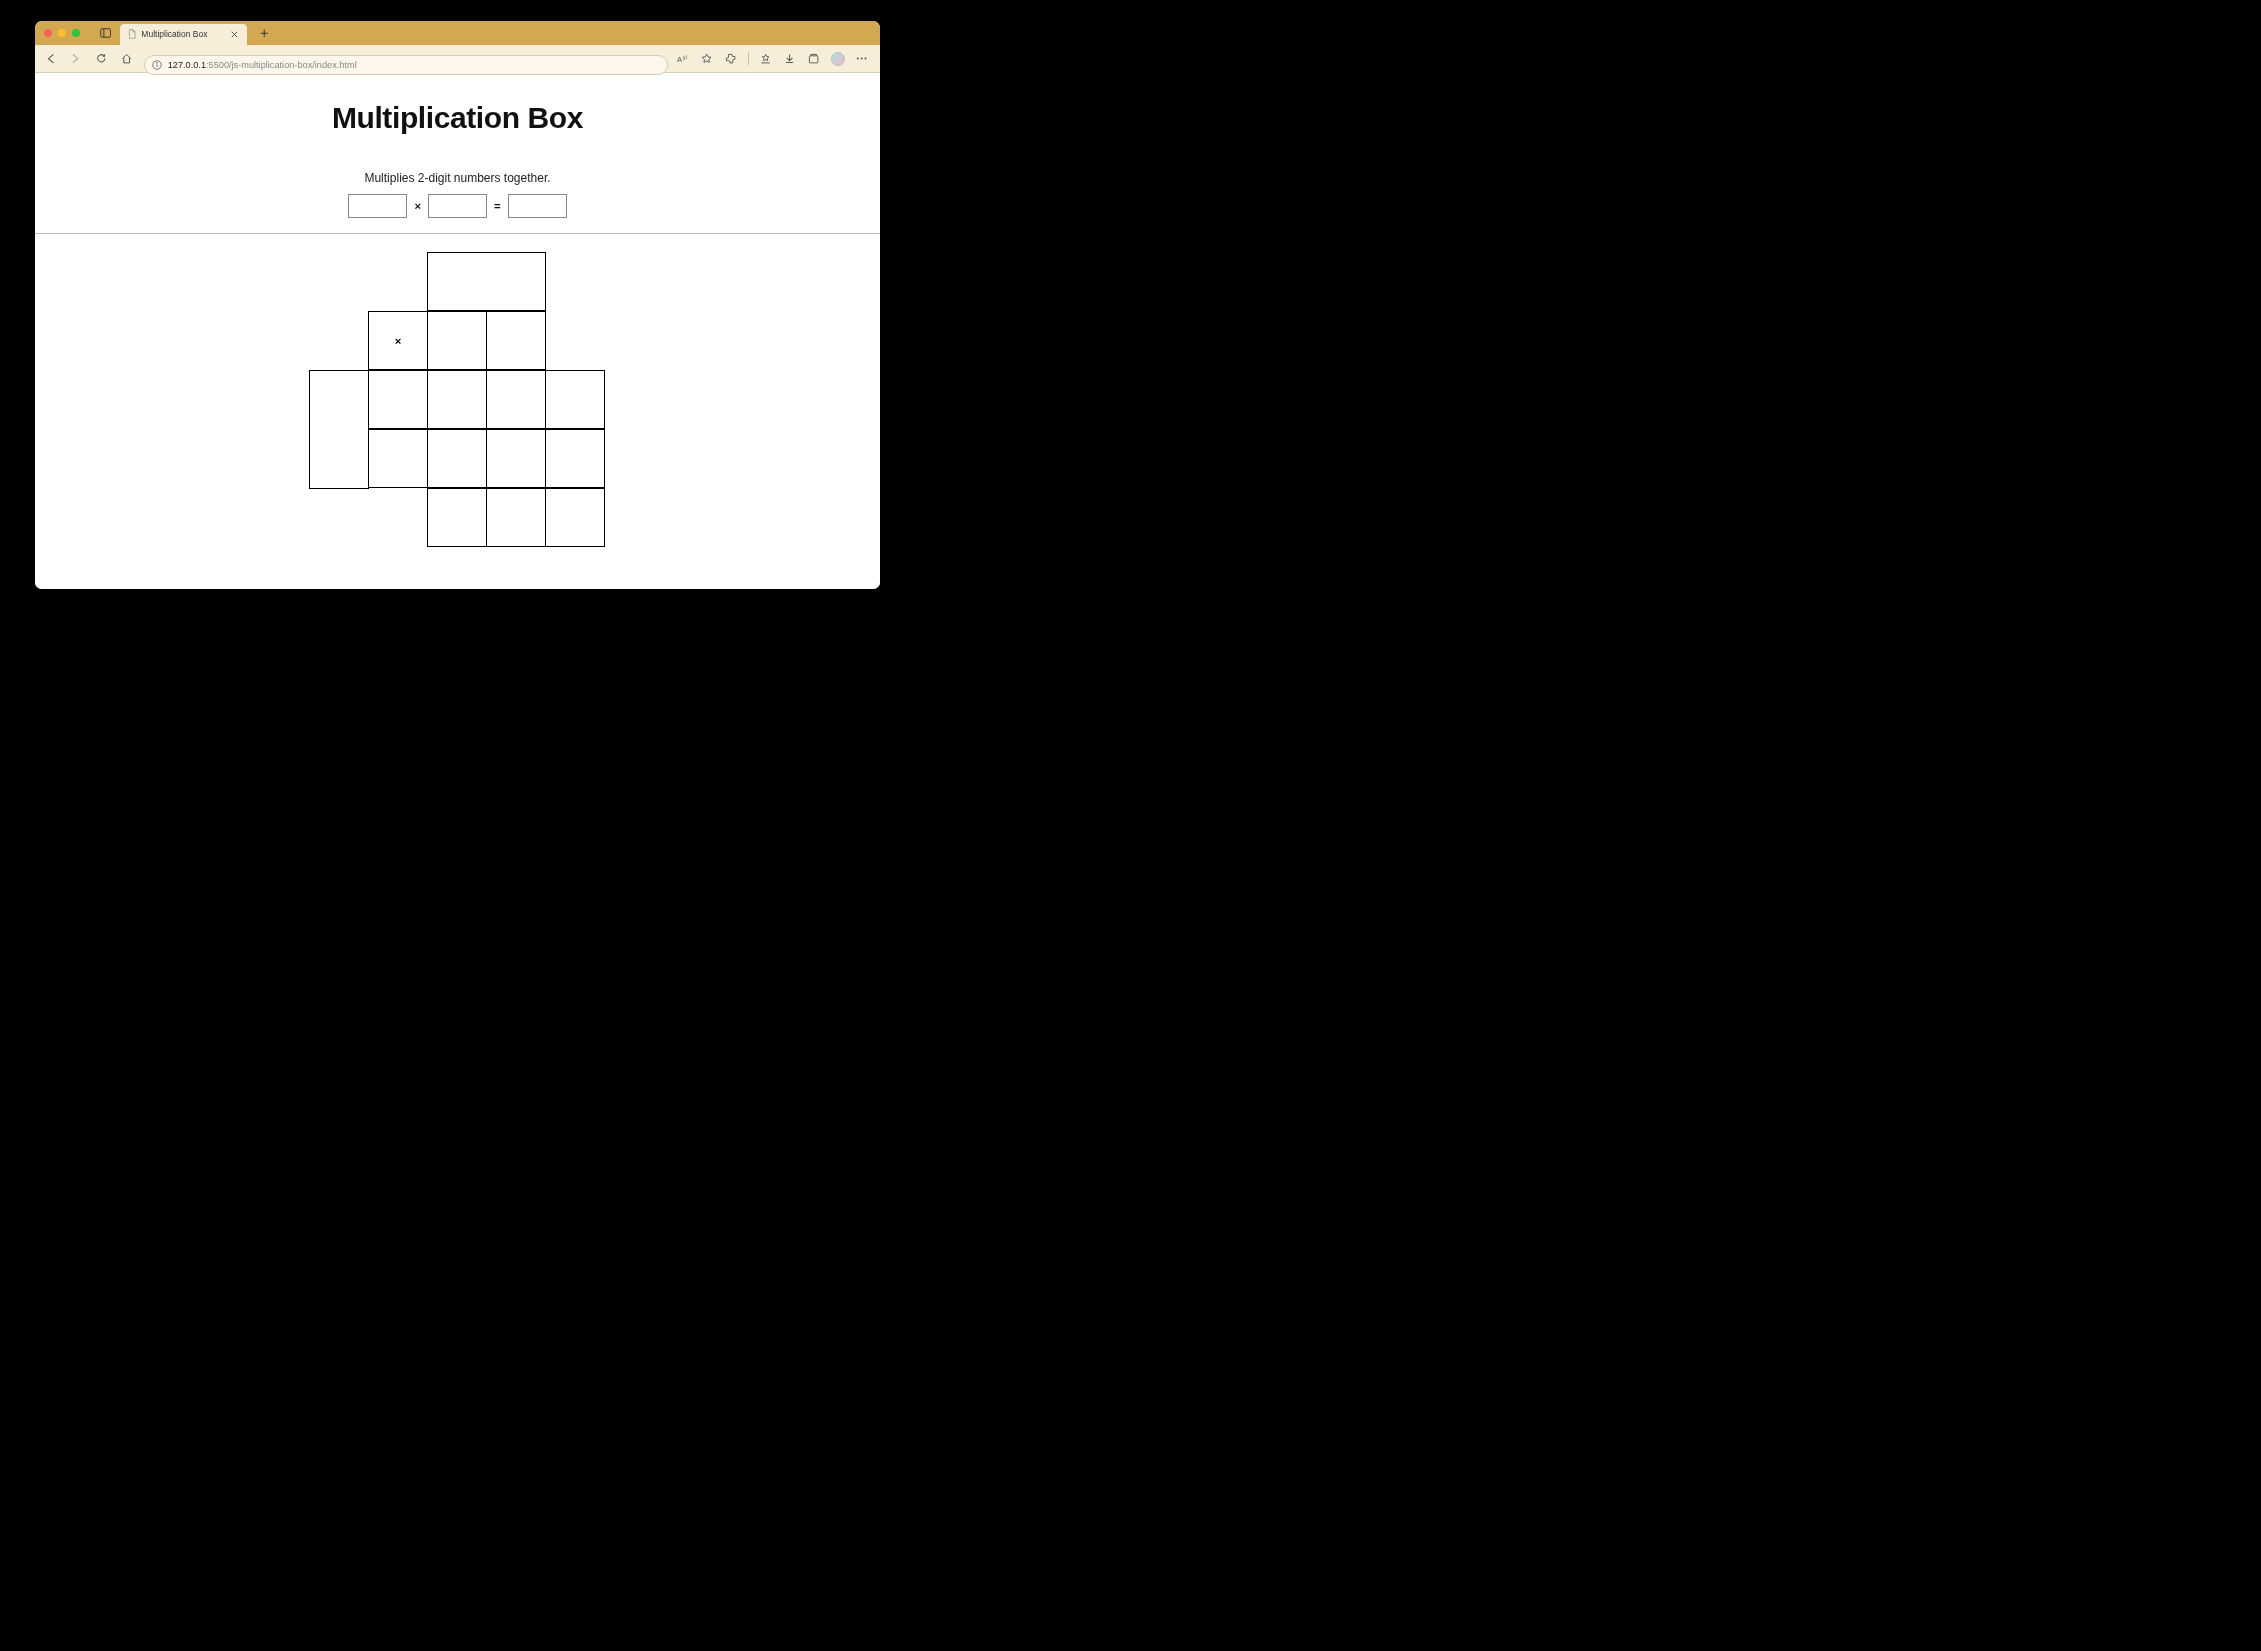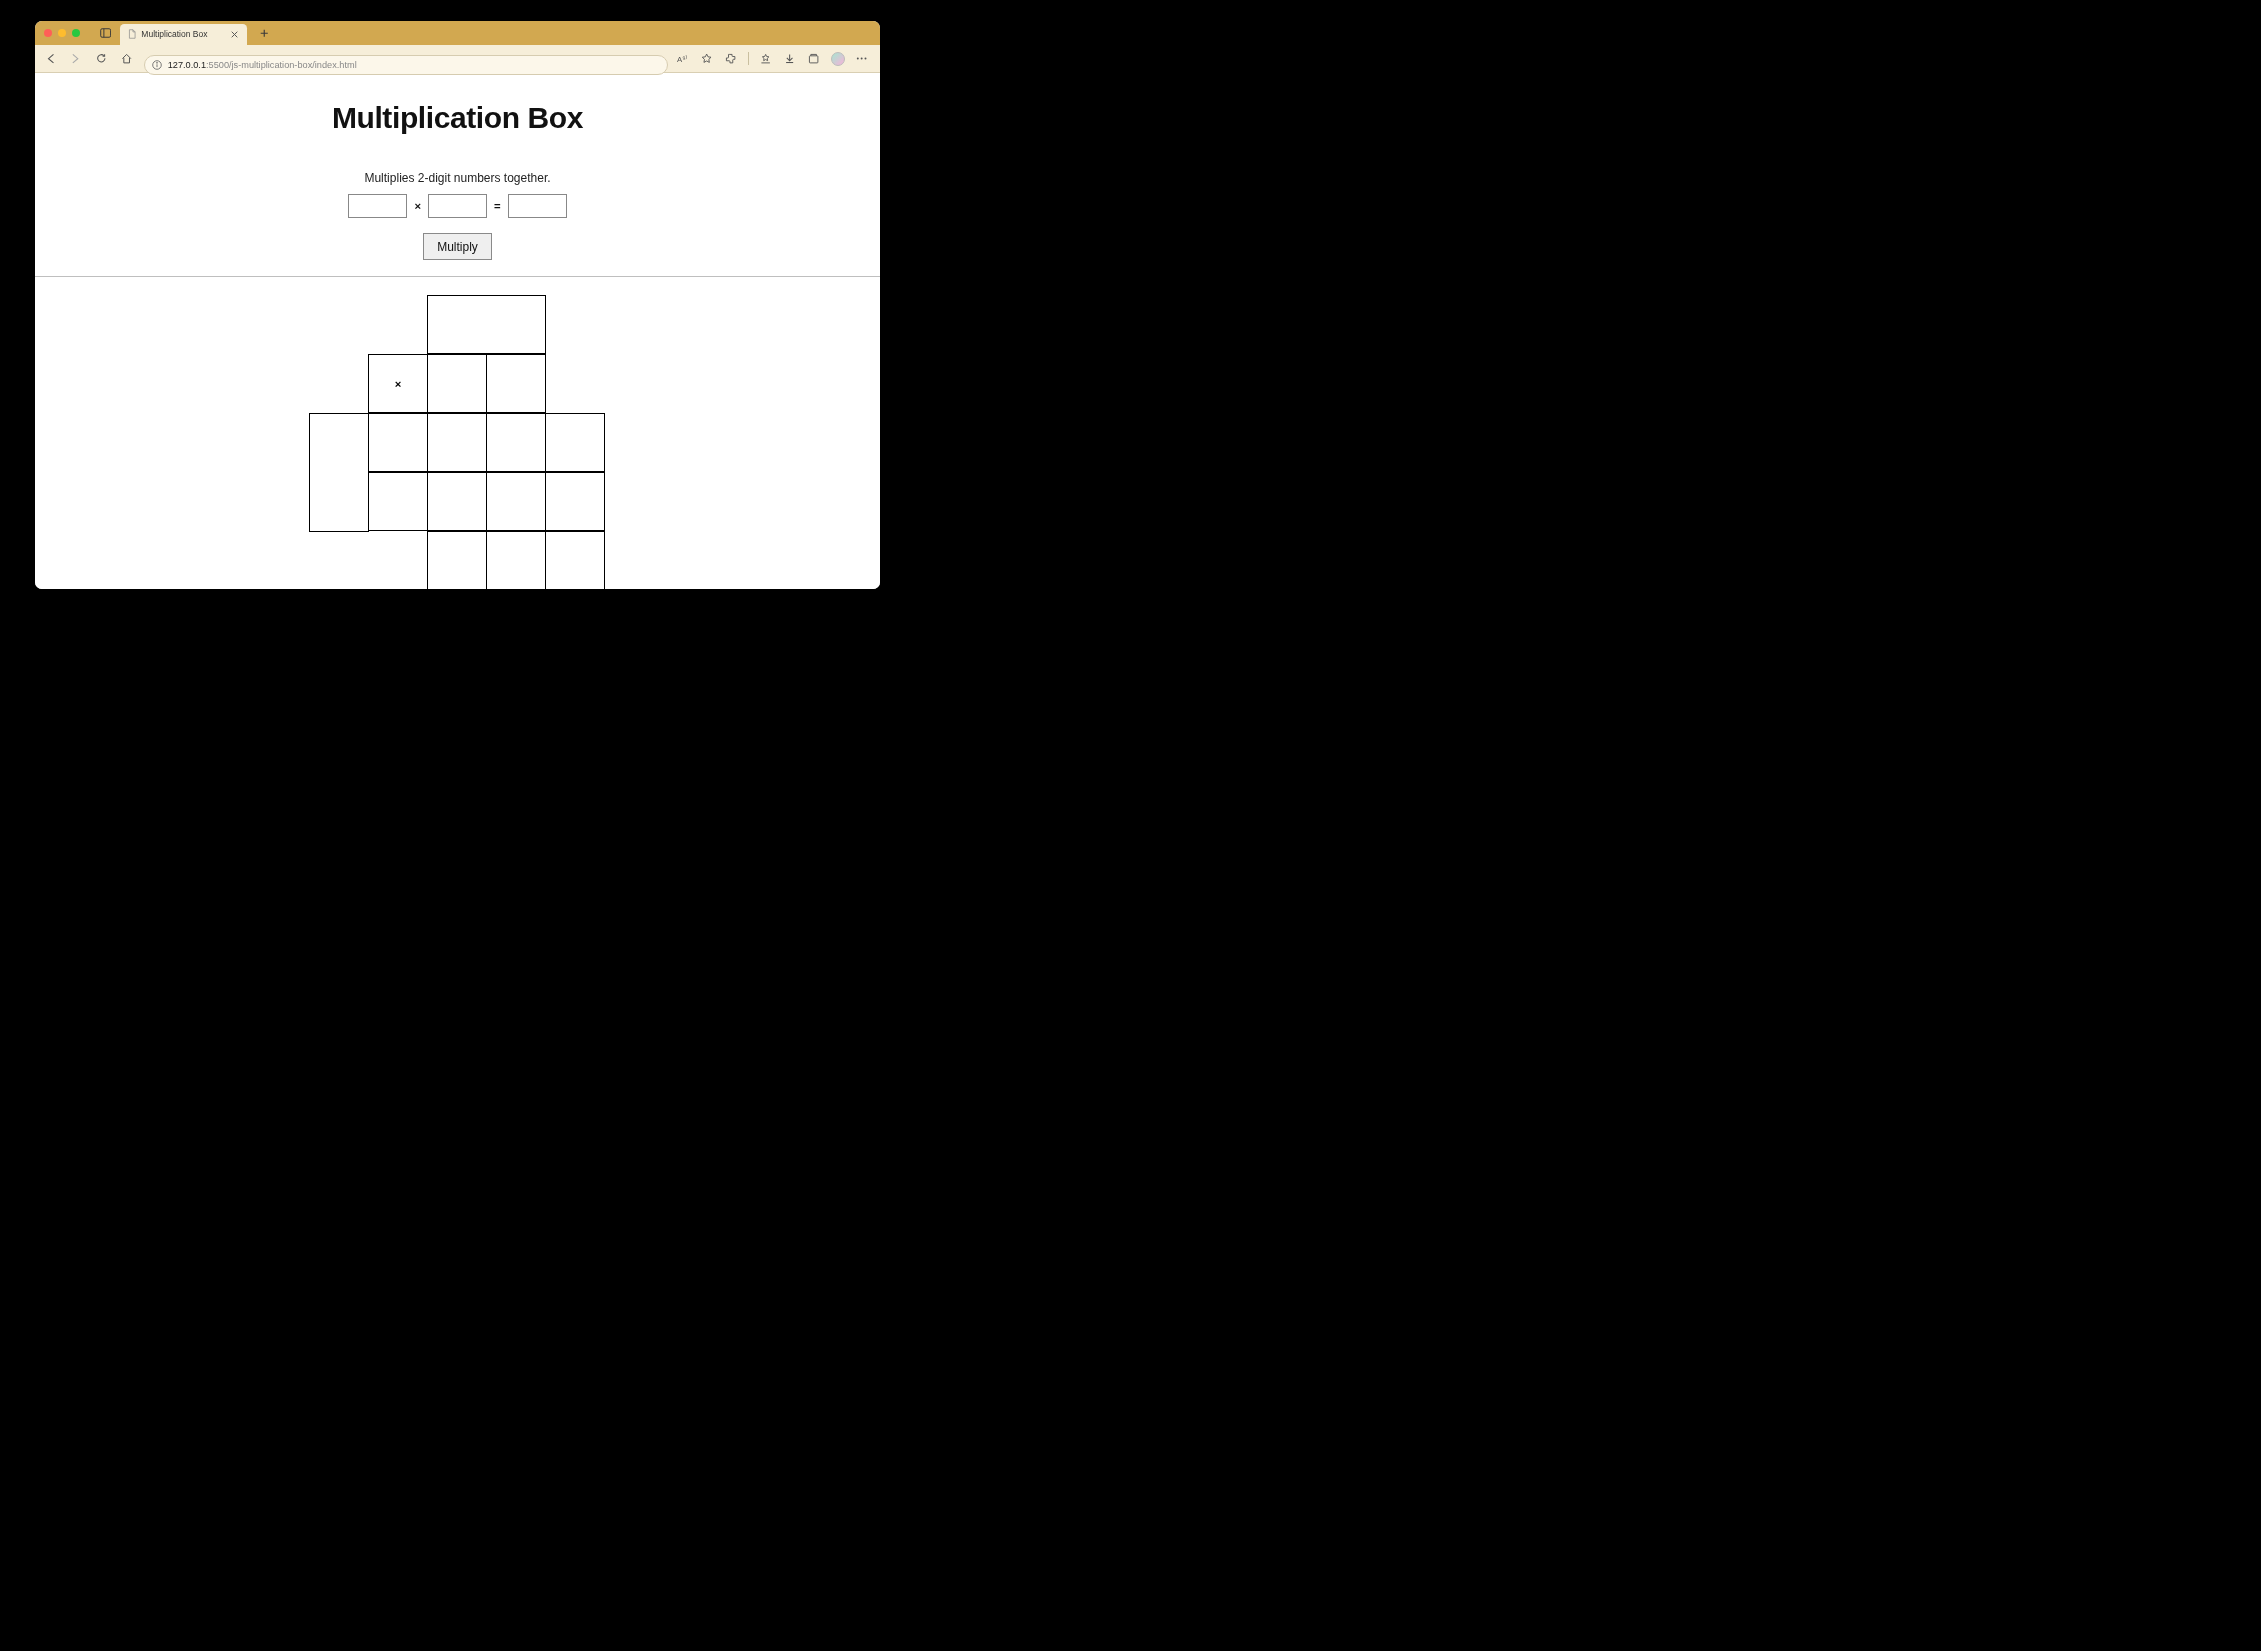--- a/index.html
+++ b/index.html
@@ -344,23 +344,20 @@
     <p class="subtitle">Multiplies 2-digit numbers together.</p>
 
     <div class="calc-row">
       <input type="text" value="" style="">
       <span class="sym">×</span>
       <input type="text" value="" style="">
       <span class="sym">=</span>
       <input type="text" value="" style="">
     </div>
 
-    <div class="btn-row">
-      <button class="multiply-btn">Multiply</button>
-    </div>
 
     <hr class="divider">
 
     <div class="grid-wrap">
       <div class="mgrid">
 
         <div class="empty"></div>
         <div class="empty"></div>
         <div class="cell wide2"></div>
         <div class="empty"></div>

